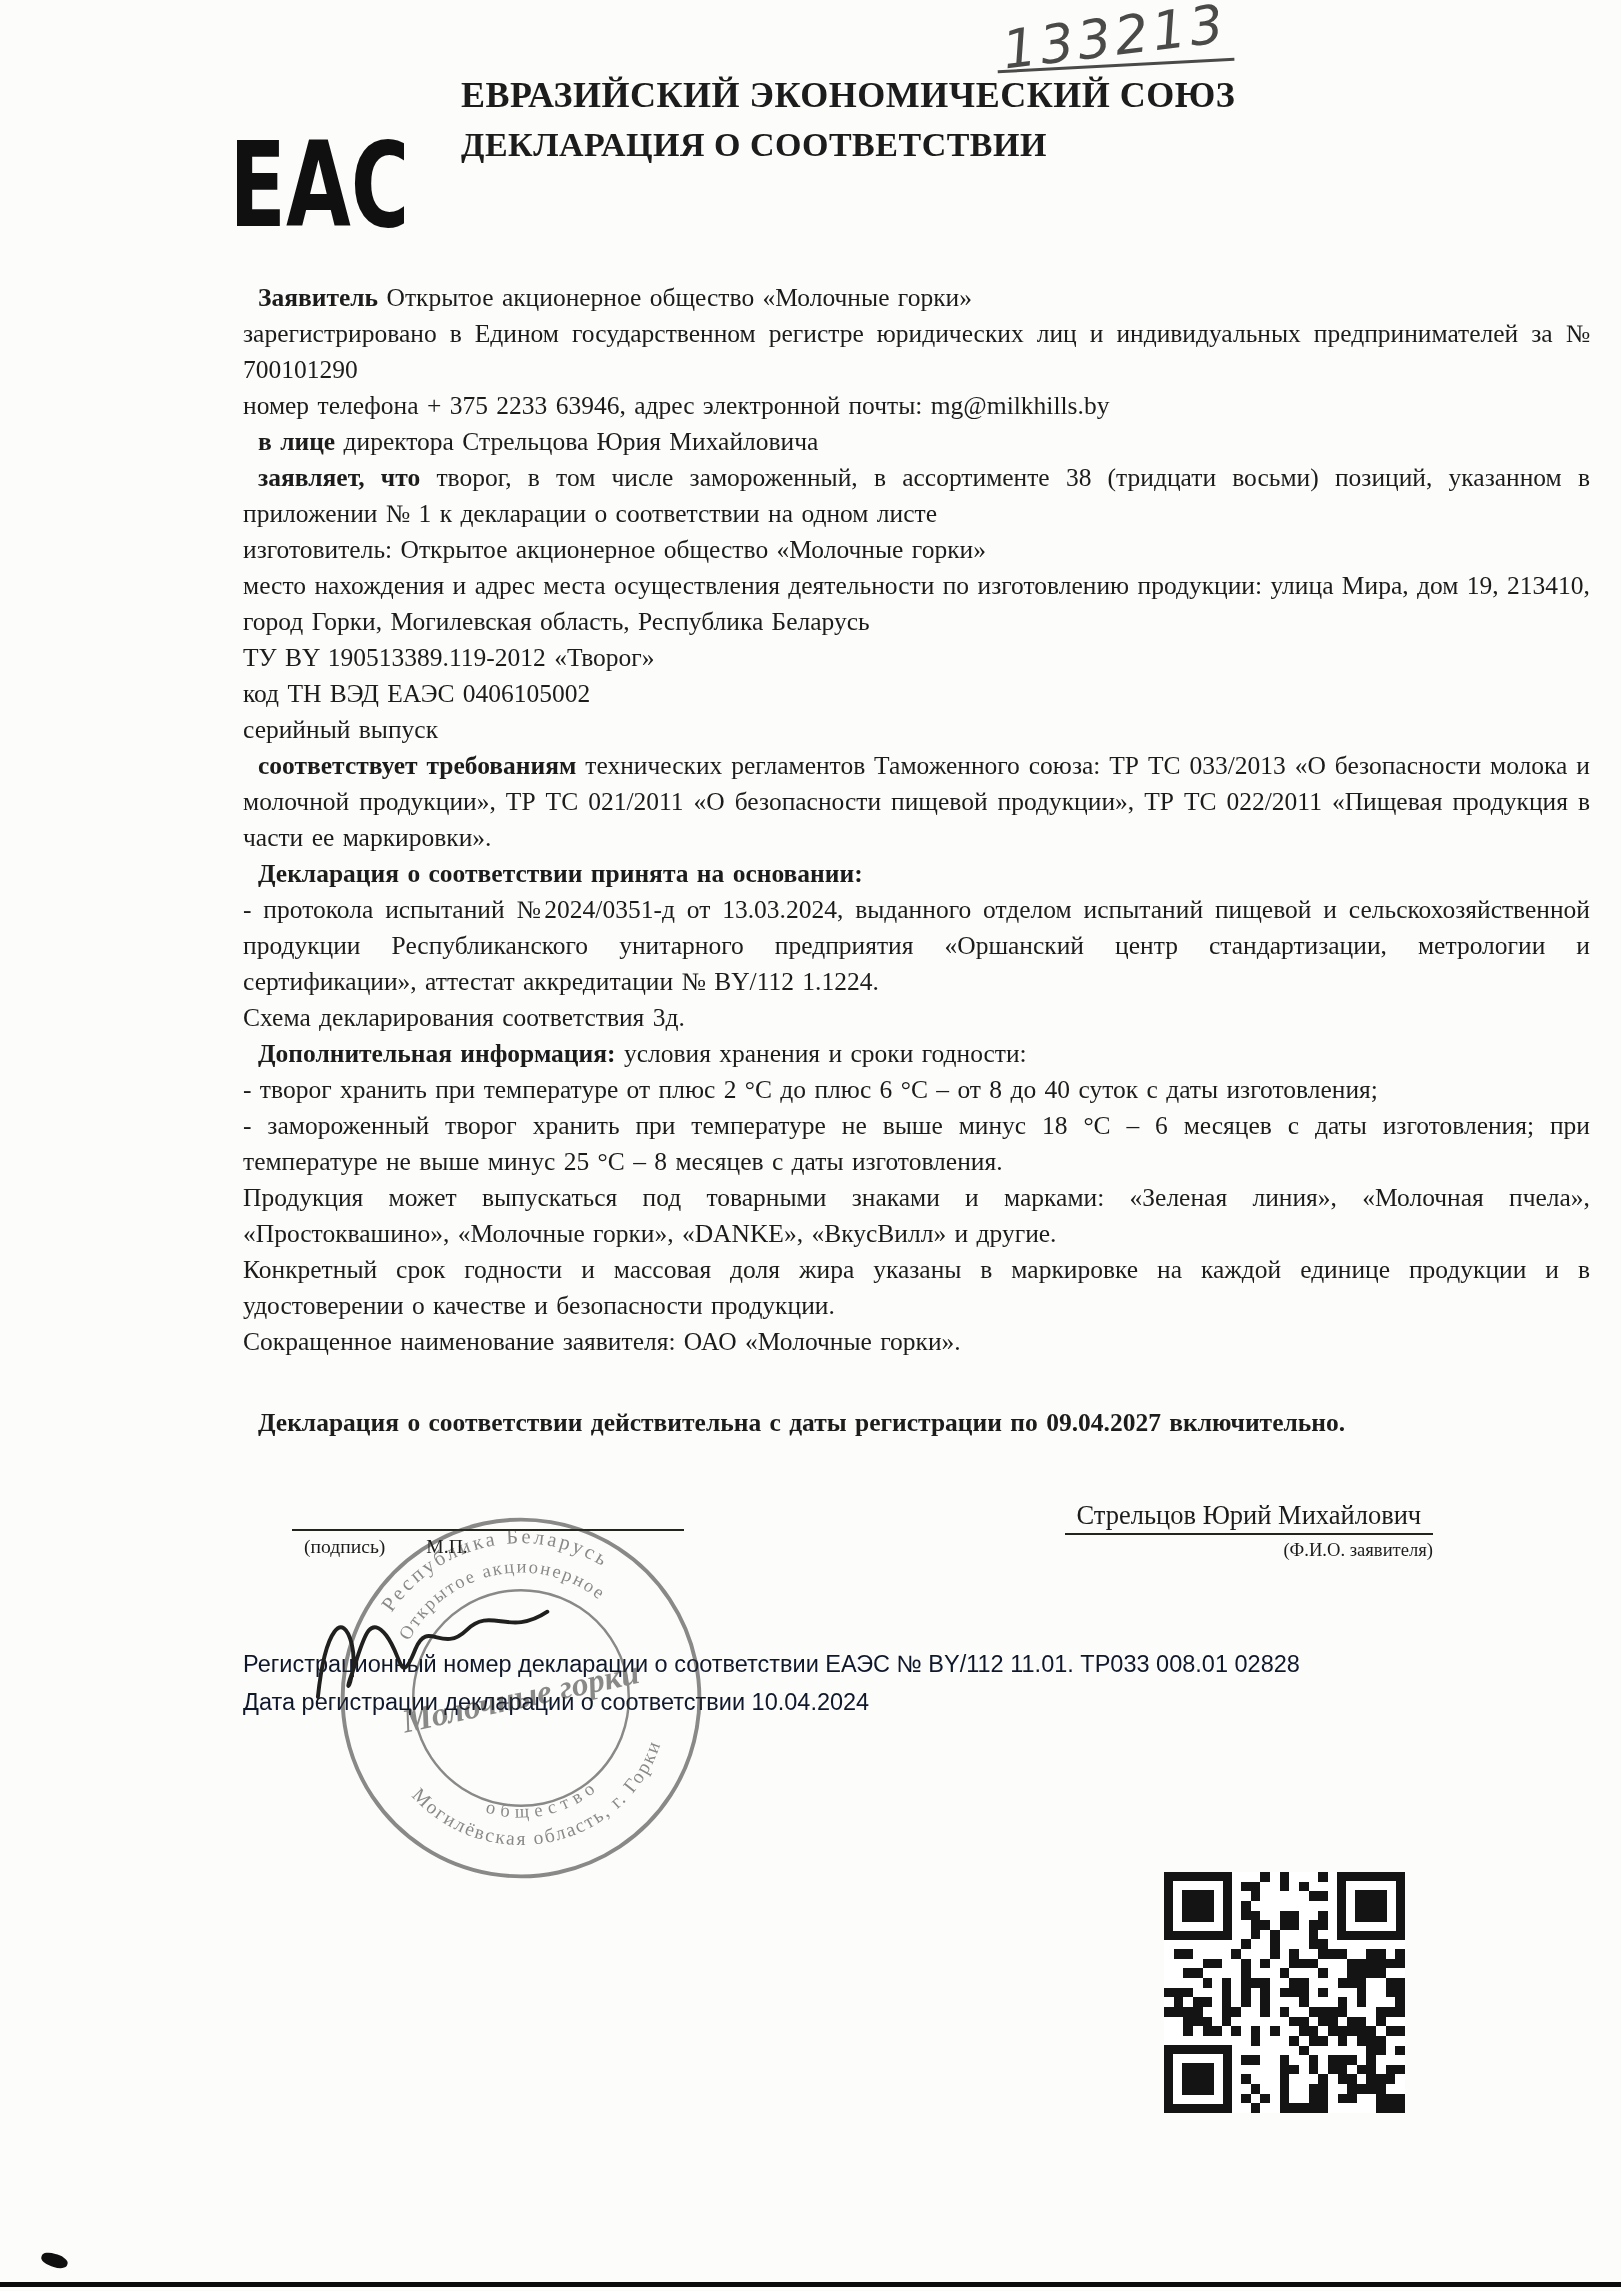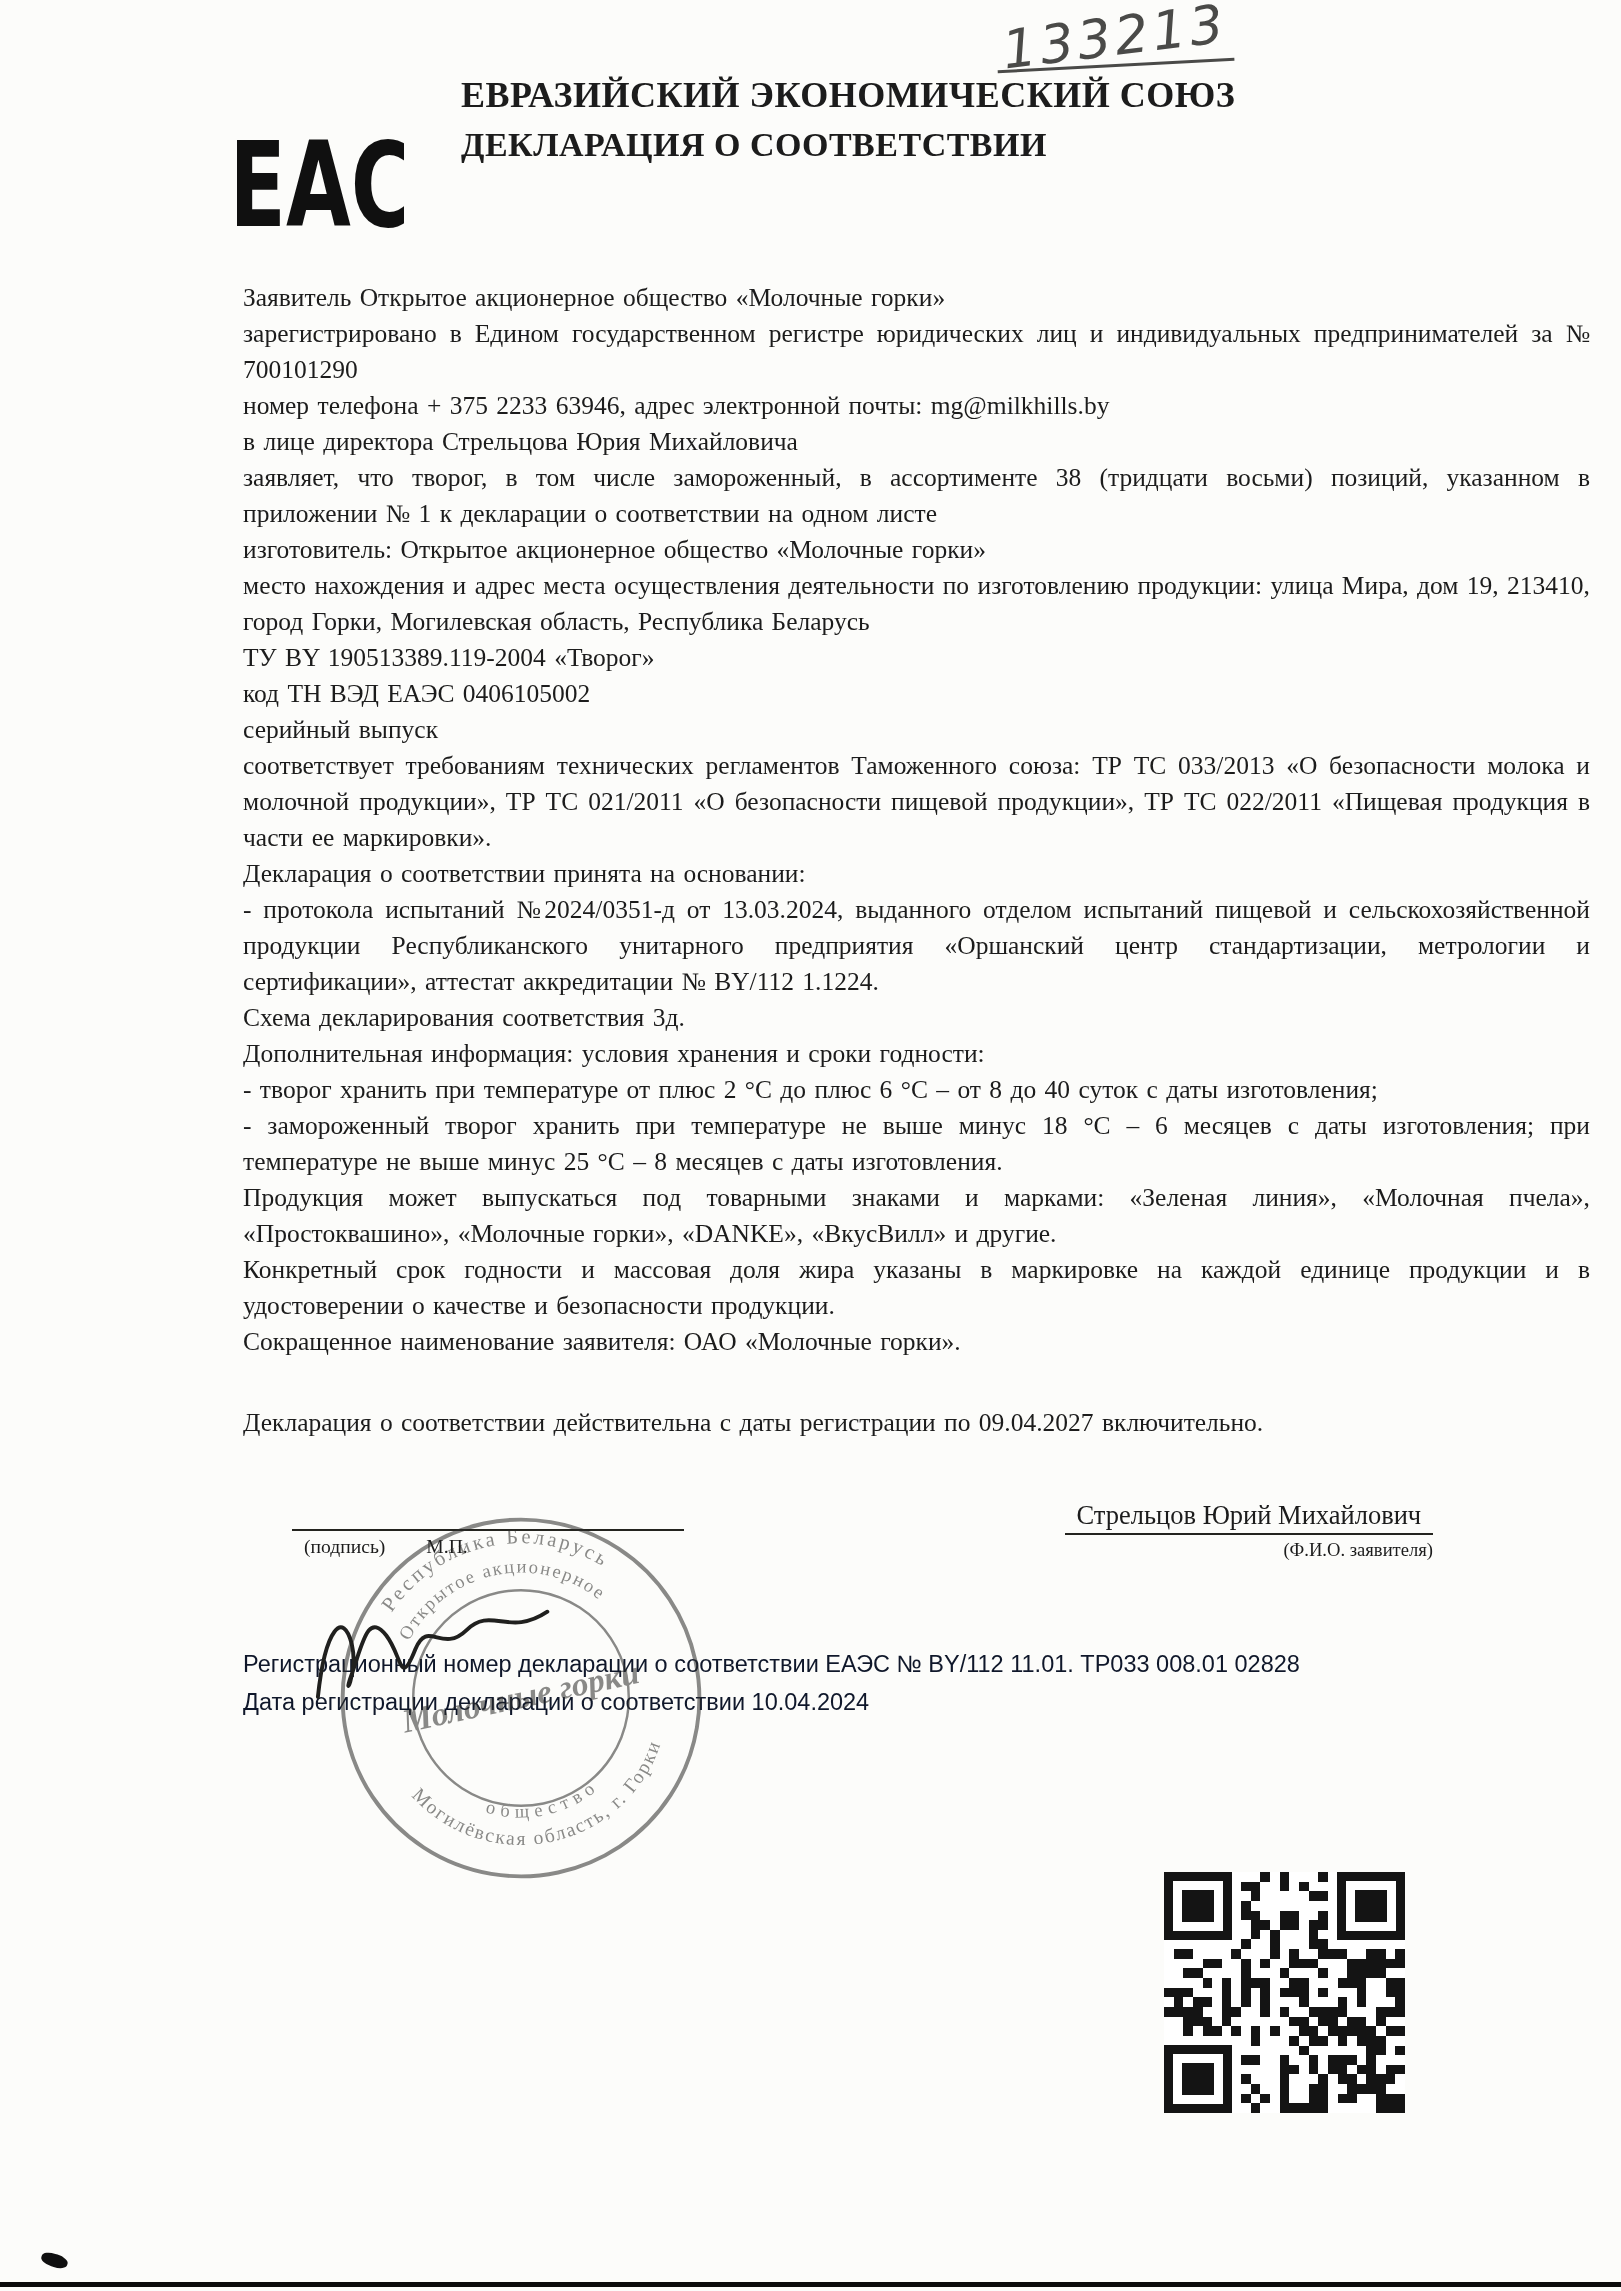--- a/index.html
+++ b/index.html
@@ -28,21 +28,21 @@
     background:#4a4a48;transform:rotate(4deg);
   }
 
   .title{position:absolute;left:461px;top:74px;width:1098px;text-align:left;font-weight:bold;}
   .title .t1{font-size:36px;letter-spacing:0.5px;}
   .title .t2{font-size:34px;margin-top:10px;letter-spacing:0.5px;}
 
   
   .content{position:absolute;left:243px;top:280px;width:1347px;}
   .para{margin:0;font-size:25.5px;line-height:36px;text-align:justify;word-spacing:2px;}
-  .para .b{font-weight:normal;}
+  .para .b{font-weight:bold;margin-left:15px;}
   .valid{margin-top:45px;font-weight:bold;}
 
   
   .sig-row{margin-top:59px;display:flex;align-items:flex-start;}
   .sig-left{width:529px;}
   .sig-line{width:392px;margin-left:49px;height:29px;border-bottom:2px solid #24241f;}
   .sig-caps{display:flex;gap:41px;margin-left:61px;margin-top:4.9px;font-size:19.6px;}
   .sig-right{margin-left:auto;margin-right:157px;text-align:right;}
   .sig-name{display:inline-block;font-size:26.5px;border-bottom:2px solid #24241f;padding:0 11.8px 2px;}
   .sig-name-cap{font-size:18.6px;margin-top:3.9px;}
@@ -85,21 +85,21 @@
   </div>
 
   <div class="content">
     <p class="para"><span class="b">Заявитель</span><span> Открытое акционерное общество «Молочные горки»</span></p>
     <p class="para"><span>зарегистрировано в Едином государственном регистре юридических лиц и индивидуальных предпринимателей за № 700101290</span></p>
     <p class="para"><span>номер телефона + 375 2233 63946, адрес электронной почты: mg@milkhills.by</span></p>
     <p class="para"><span class="b">в лице</span><span> директора Стрельцова Юрия Михайловича</span></p>
     <p class="para"><span class="b">заявляет, что</span><span> творог, в том числе замороженный, в ассортименте 38 (тридцати восьми) позиций, указанном в приложении № 1 к декларации о соответствии на одном листе</span></p>
     <p class="para"><span>изготовитель: Открытое акционерное общество «Молочные горки»</span></p>
     <p class="para"><span>место нахождения и адрес места осуществления деятельности по изготовлению продукции: улица Мира, дом 19, 213410, город Горки, Могилевская область, Республика Беларусь</span></p>
-    <p class="para"><span>ТУ BY 190513389.119-2004 «Творог»</span></p>
+    <p class="para"><span>ТУ BY 190513389.119-2012 «Творог»</span></p>
     <p class="para"><span>код ТН ВЭД ЕАЭС 0406105002</span></p>
     <p class="para"><span>серийный выпуск</span></p>
     <p class="para"><span class="b">соответствует требованиям</span><span> технических регламентов Таможенного союза: ТР ТС 033/2013 «О безопасности молока и молочной продукции», ТР ТС 021/2011 «О безопасности пищевой продукции», ТР ТС 022/2011 «Пищевая продукция в части ее маркировки».</span></p>
     <p class="para"><span class="b">Декларация о соответствии принята на основании:</span></p>
     <p class="para"><span>- протокола испытаний №2024/0351-д от 13.03.2024, выданного отделом испытаний пищевой и сельскохозяйственной продукции Республиканского унитарного предприятия «Оршанский центр стандартизации, метрологии и сертификации», аттестат аккредитации № BY/112 1.1224.</span></p>
     <p class="para"><span>Схема декларирования соответствия 3д.</span></p>
     <p class="para"><span class="b">Дополнительная информация:</span><span> условия хранения и сроки годности:</span></p>
     <p class="para"><span>- творог хранить при температуре от плюс 2 °С до плюс 6 °С – от 8 до 40 суток с даты изготовления;</span></p>
     <p class="para"><span>- замороженный творог хранить при температуре не выше минус 18 °С – 6 месяцев с даты изготовления; при температуре не выше минус 25 °С – 8 месяцев с даты изготовления.</span></p>
     <p class="para"><span>Продукция может выпускаться под товарными знаками и марками: «Зеленая линия», «Молочная пчела», «Простоквашино», «Молочные горки», «DANKE», «ВкусВилл» и другие.</span></p>

